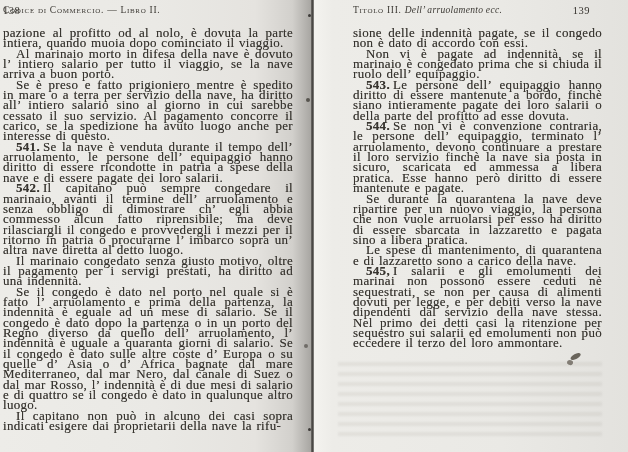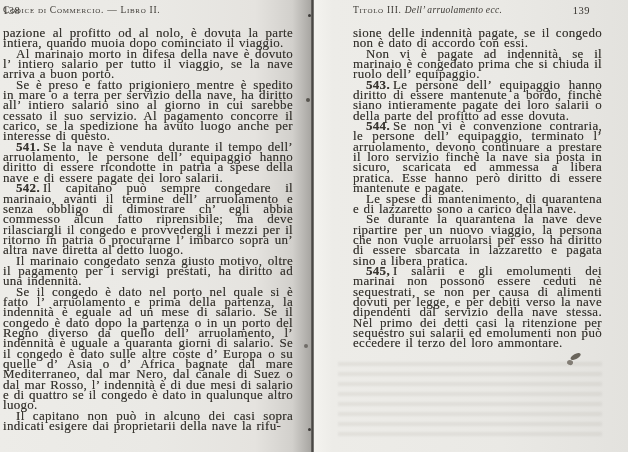--- a/index.html
+++ b/index.html
@@ -101,22 +101,22 @@
   <div class="page page-right">
     <div class="header">
       <span class="title"><span>Titolo III.</span> <span class="ital">Dell’ arruolamento ecc.</span></span>
       <span class="pagenum pn-right">139</span>
     </div>
     <div class="body">
       <p><span>sione delle indennità pagate, se il congedo non è dato di accordo con essi.</span></p>
       <p class="indent"><span>Non vi è pagate ad indennità, se il marinaio è congedato prima che si chiuda il ruolo dell’ equipaggio.</span></p>
       <p class="indent"><span class="artnum">543.</span><span>Le persone dell’ equipaggio hanno diritto di essere mantenute a bordo, finchè siano intieramente pagate dei loro salarii o della parte del profitto ad esse dovuta.</span></p>
       <p class="indent"><span class="artnum">544.</span><span>Se non vi è convenzione contraria, le persone dell’ equipaggio, terminato l’ arruolamento, devono continuare a prestare il loro servizio finchè la nave sia posta in sicuro, scaricata ed ammessa a libera pratica. Esse hanno però diritto di essere mantenute e pagate.</span></p>
+      <p class="indent"><span>Se durante la quarantena la nave deve ripartire per un nuovo viaggio, la persona che non vuole arruolarsi per esso ha diritto di essere sbarcata in lazzaretto e pagata sino a libera pratica.</span></p>
       <p class="indent"><span>Le spese di mantenimento, di quarantena e di lazzaretto sono a carico della nave.</span></p>
-      <p class="indent"><span>Se durante la quarantena la nave deve ripartire per un nuovo viaggio, la persona che non vuole arruolarsi per esso ha diritto di essere sbarcata in lazzaretto e pagata sino a libera pratica.</span></p>
       <p class="indent"><span class="artnum">545,</span><span>I salarii e gli emolumenti dei marinai non possono essere ceduti nè sequestrati, se non per causa di alimenti dovuti per legge, e per debiti verso la nave dipendenti dal servizio della nave stessa. Nel primo dei detti casi la ritenzione per sequestro sui salarii ed emolumenti non può eccedere il terzo del loro ammontare.</span></p>
     </div>
     <div class="bleedthrough"></div>
     <div class="ink-mark">
       <span class="blob-a"></span>
       <span class="blob-b"></span>
     </div>
   </div>
 
 </div>

